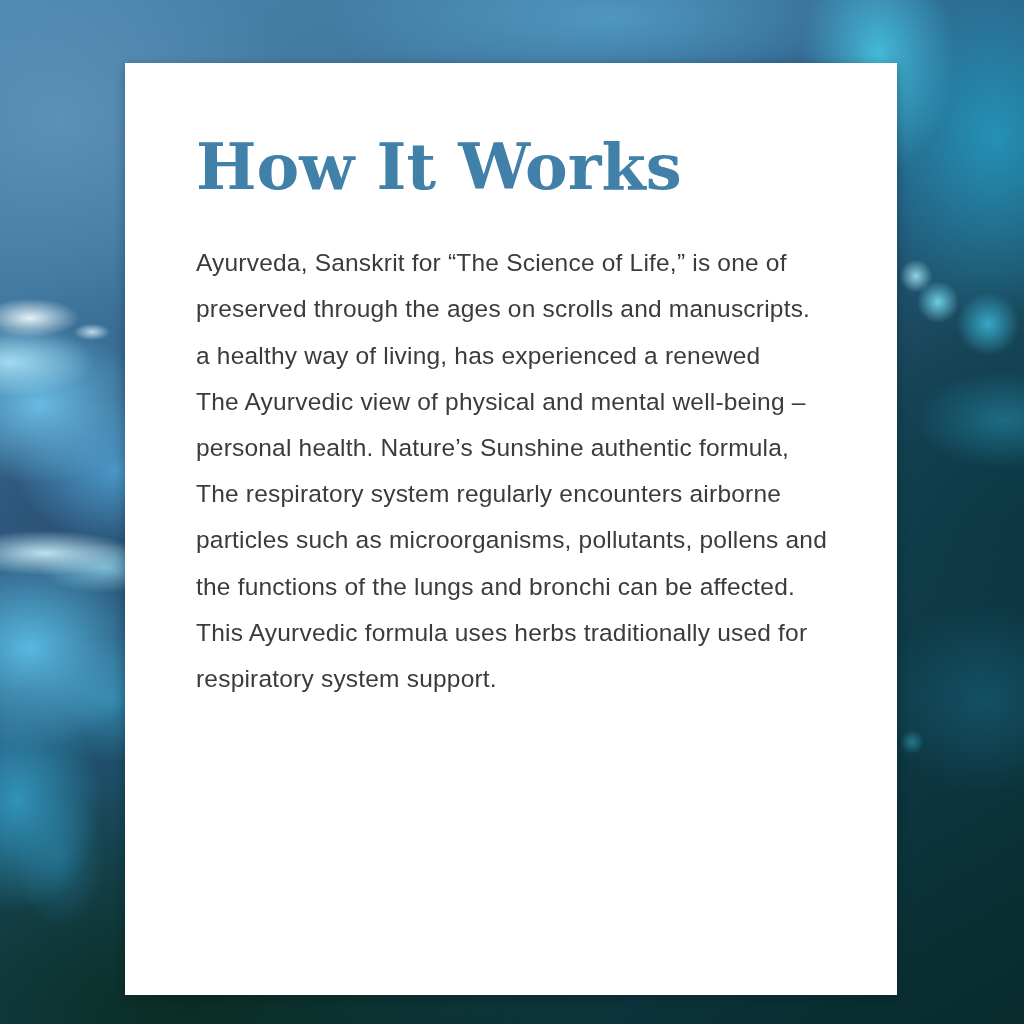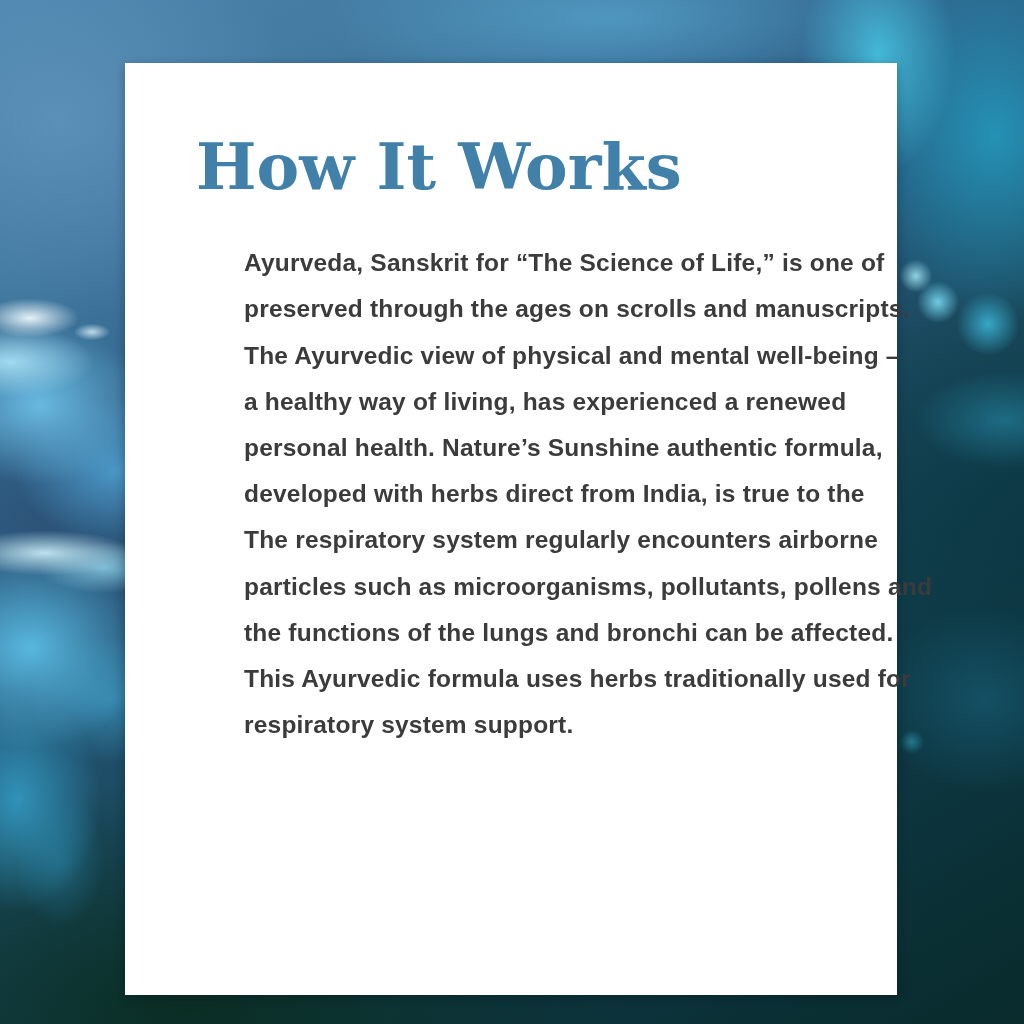--- a/index.html
+++ b/index.html
@@ -78,44 +78,42 @@
     line-height: 1.05;
     letter-spacing: 0px;
     color: var(--heading-color);
     margin: 0 0 40px 0;
   }
 
   .paragraph { margin-top: 0; }
 
   .paragraph .line {
     font-family: "Liberation Sans", sans-serif;
-    font-weight: 700;
+    font-weight: 400;
     font-size: 24.5px;
     line-height: 46.2px;
     letter-spacing: 0.2px;
     color: var(--body-color);
     white-space: nowrap;
-    margin-left: 48px;
   }
 </style>
 </head>
 <body>
 
 <div class="stage">
   <div class="bg"></div>
 
   <div class="card">
     <h1>How It Works</h1>
     <div class="paragraph">
         <div class="line">Ayurveda, Sanskrit for “The Science of Life,” is one of</div>
         <div class="line">preserved through the ages on scrolls and manuscripts.</div>
+        <div class="line">a healthy way of living, has experienced a renewed</div>
         <div class="line">The Ayurvedic view of physical and mental well-being –</div>
-        <div class="line">a healthy way of living, has experienced a renewed</div>
         <div class="line">personal health. Nature’s Sunshine authentic formula,</div>
-        <div class="line">developed with herbs direct from India, is true to the</div>
         <div class="line">The respiratory system regularly encounters airborne</div>
         <div class="line">particles such as microorganisms, pollutants, pollens and</div>
         <div class="line">the functions of the lungs and bronchi can be affected.</div>
         <div class="line">This Ayurvedic formula uses herbs traditionally used for</div>
         <div class="line">respiratory system support.</div>
       </div>
   </div>
 </div>
 
 </body></html>

